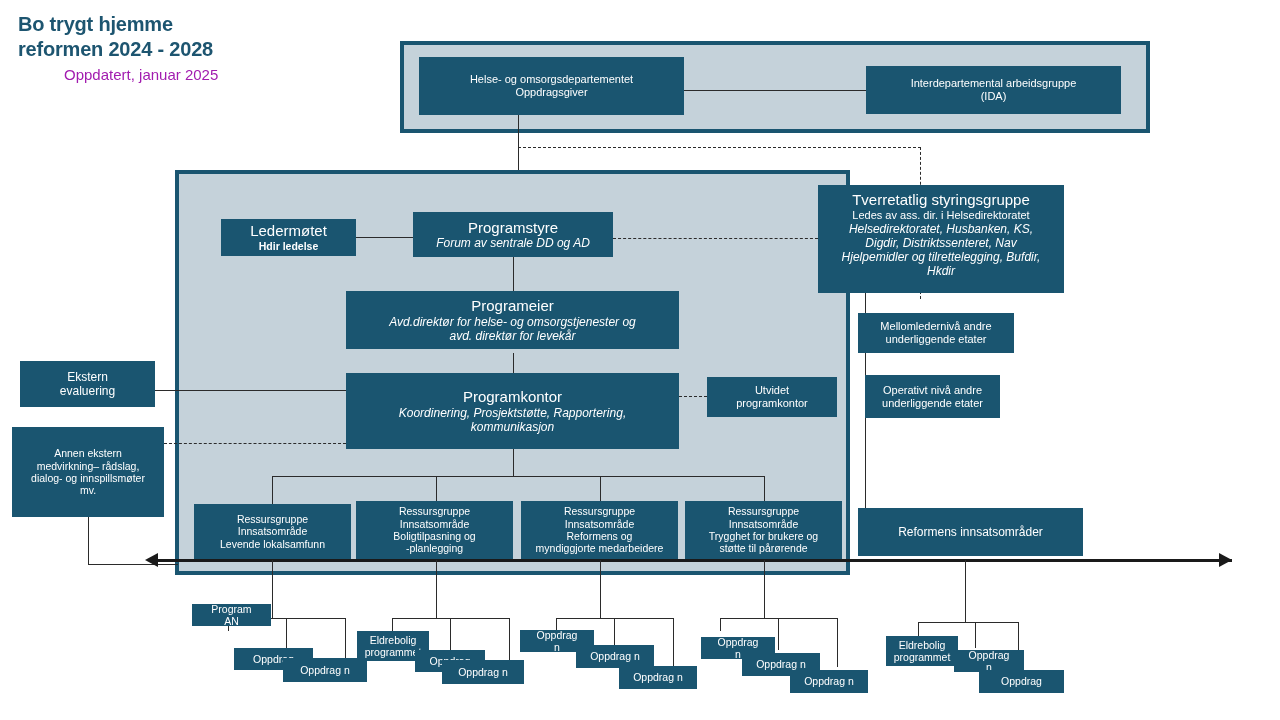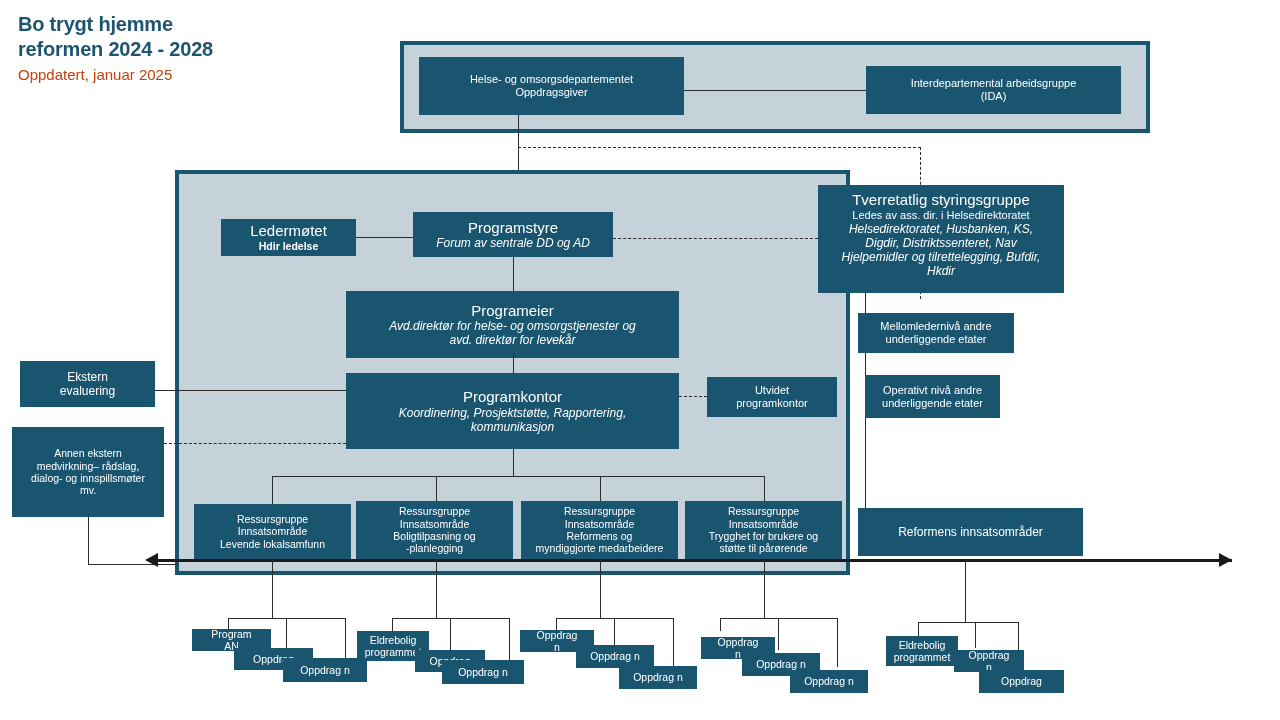--- a/index.html
+++ b/index.html
@@ -11,22 +11,22 @@
   }
   #stage { position: relative; width: 1280px; height: 720px; }
 
   
   #title-block { position: absolute; left: 18px; top: 12px; }
   #title-block .t-line {
     color: #1d5570; font-size: 20px; font-weight: bold; line-height: 25px;
     letter-spacing: -0.2px; white-space: nowrap;
   }
   #title-block .t-sub {
-    color: #c2410c; font-size: 15px; font-weight: normal; line-height: 22px;
-    margin-top: 2px; white-space: nowrap;
+    color: #a21caf; font-size: 15px; font-weight: normal; line-height: 22px;
+    margin-top: 2px; white-space: nowrap; margin-left: 46px;
   }
 
   
   .box {
     position: absolute;
     background: #1a5570;
     color: #ffffff;
     display: flex; flex-direction: column;
     align-items: center; justify-content: center;
     text-align: center;
@@ -110,21 +110,21 @@
 
   <div class="box" style="left:221px; top:219px; width:135px; height:37px;">
     <div class="hl">Ledermøtet</div>
     <div class="sub">Hdir ledelse</div>
   </div>
 
   <div class="dash-h" style="left:613px; top:238px; width:205px;"></div>
 
   <div class="ln ln-v" style="left:513px; top:257px; height:34px;"></div>
 
-  <div class="box" style="left:346px; top:291px; width:333px; height:67px;">
+  <div class="box" style="left:346px; top:291px; width:333px; height:58px;">
     <div class="hl">Programeier</div>
     <div class="it">Avd.direktør for helse- og omsorgstjenester og</div>
     <div class="it">avd. direktør for levekår</div>
   </div>
 
   <div class="ln ln-v" style="left:513px; top:353px; height:20px;"></div>
 
   <div class="box" style="left:346px; top:373px; width:333px; height:76px; justify-content:center;">
     <div class="hl">Programkontor</div>
     <div class="it">Koordinering, Prosjektstøtte, Rapportering,</div>
@@ -217,21 +217,21 @@
 
   <div class="axis" style="left:157px; top:559px; width:1075px;"></div>
   <div class="arrow-l" style="left:145px; top:553px;"></div>
   <div class="arrow-r" style="left:1219px; top:553px;"></div>
 
   <div class="ln ln-v" style="left:272px; top:560px; height:58px;"></div>
   <div class="ln ln-h" style="left:228px; top:618px; width:117px;"></div>
   <div class="ln ln-v" style="left:228px; top:618px; height:13px;"></div>
   <div class="ln ln-v" style="left:286px; top:618px; height:32px;"></div>
   <div class="ln ln-v" style="left:345px; top:618px; height:49px;"></div>
-  <div class="box" style="left:192px; top:629px; width:79px; height:22px;">
+  <div class="box" style="left:192px; top:604px; width:79px; height:22px;">
     <div class="pl">Program AN</div>
   </div>
   <div class="box" style="left:234px; top:648px; width:79px; height:22px;">
     <div class="pl">Oppdrag</div>
   </div>
   <div class="box" style="left:283px; top:658px; width:84px; height:24px;">
     <div class="pl">Oppdrag n</div>
   </div>
 
   <div class="ln ln-v" style="left:436px; top:560px; height:58px;"></div>

